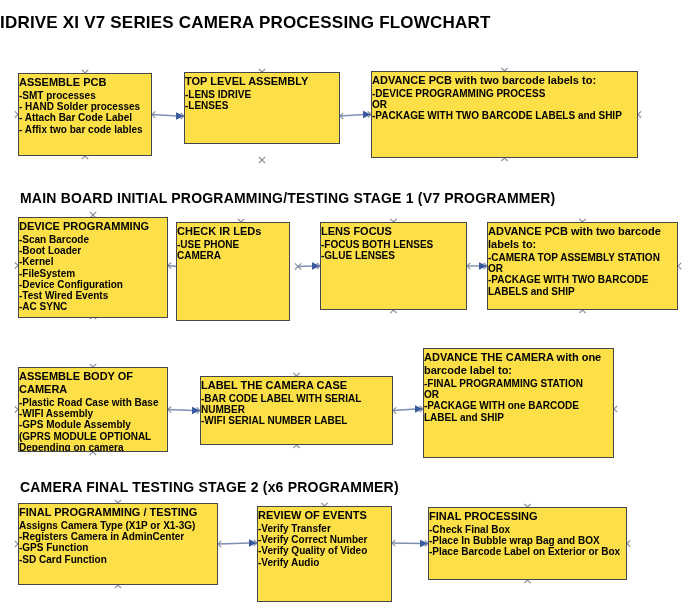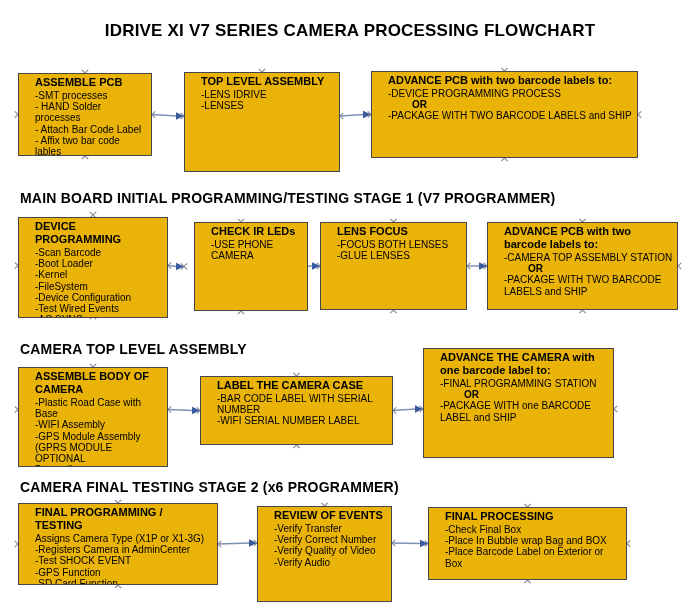--- a/index.html
+++ b/index.html
@@ -3,33 +3,33 @@
 <meta charset="utf-8">
 <style>
   * { margin:0; padding:0; box-sizing:border-box; }
   html,body { background:#ffffff; }
   .canvas {
     position:relative; width:700px; height:610px; background:#ffffff;
     font-family:"Liberation Sans", sans-serif; color:#000; overflow:hidden;
   }
   #overlay { position:absolute; left:0; top:0; width:700px; height:610px; pointer-events:none; }
   .page-title {
-    position:absolute; top:13px; left:0; width:700px; text-align:center;
-    font-size:17px; font-weight:bold; letter-spacing:0.2px;margin-top:8px;
+    position:absolute; top:13px; left:0; width:700px; 
+    font-size:17px; font-weight:bold; letter-spacing:0.2px;
   }
   .section-header {
     position:absolute; left:20px; font-size:14px; font-weight:bold; letter-spacing:0.2px; white-space:nowrap;
   }
   .flow-box {
-    position:absolute; background:#eab308; border:1.5px solid #45454d;
-    padding:2px 4px 2px 16px; overflow:hidden;
+    position:absolute; background:#fde047; border:1.5px solid #45454d;
+    padding:2px 4px 2px 0; overflow:hidden;
   }
   .box-title { font-size:11px; font-weight:bold; line-height:1.18; margin-bottom:1px; }
-  .box-line  { font-size:10px; line-height:1.12; }
-  .box-line.b { font-weight:bold;margin-left:24px; }
+  .box-line  { font-size:10px; line-height:1.12;font-weight:bold; }
+  .box-line.b { font-weight:bold; }
 </style>
 </head>
 <body>
 
 <div class="canvas">
   <svg id="overlay">
       <path d="M81.8 69.8 L88.2 76.2 M81.8 76.2 L88.2 69.8" stroke="#8a8a99" stroke-width="1.2" fill="none"></path>
       <path d="M81.8 152.8 L88.2 159.2 M81.8 159.2 L88.2 152.8" stroke="#8a8a99" stroke-width="1.2" fill="none"></path>
       <path d="M14.8 111.3 L21.2 117.7 M14.8 117.7 L21.2 111.3" stroke="#8a8a99" stroke-width="1.2" fill="none"></path>
       <path d="M148.8 111.3 L155.2 117.7 M148.8 117.7 L155.2 111.3" stroke="#8a8a99" stroke-width="1.2" fill="none"></path>
@@ -105,21 +105,21 @@
 
 
   <div class="flow-box" style="left:18px;top:73px;width:134px;height:83px">
     <div class="box-title">ASSEMBLE PCB</div>
     <div class="box-line">-SMT processes</div>
     <div class="box-line">- HAND Solder processes</div>
     <div class="box-line">- Attach Bar Code Label</div>
     <div class="box-line">- Affix two bar code lables</div>
   </div>
 
-  <div class="flow-box" style="left:184px;top:72px;width:156px;height:100px">
+  <div class="flow-box" style="left:184px;top:72px;width:156px;height:72px">
     <div class="box-title">TOP LEVEL ASSEMBLY</div>
     <div class="box-line">-LENS IDRIVE</div>
     <div class="box-line">-LENSES</div>
   </div>
 
   <div class="flow-box" style="left:371px;top:71px;width:267px;height:87px">
     <div class="box-title">ADVANCE PCB with two barcode labels to:</div>
     <div class="box-line">-DEVICE PROGRAMMING PROCESS</div>
     <div class="box-line b">OR</div>
     <div class="box-line">-PACKAGE WITH TWO BARCODE LABELS and SHIP</div>
@@ -131,41 +131,40 @@
     <div class="box-title">DEVICE PROGRAMMING</div>
     <div class="box-line">-Scan Barcode</div>
     <div class="box-line">-Boot Loader</div>
     <div class="box-line">-Kernel</div>
     <div class="box-line">-FileSystem</div>
     <div class="box-line">-Device Configuration</div>
     <div class="box-line">-Test Wired Events</div>
     <div class="box-line">-AC SYNC</div>
   </div>
 
-  <div class="flow-box" style="left:194px;top:222px;width:114px;height:89px">
+  <div class="flow-box" style="left:176px;top:222px;width:114px;height:99px">
     <div class="box-title">CHECK IR LEDs</div>
     <div class="box-line">-USE PHONE CAMERA</div>
   </div>
 
   <div class="flow-box" style="left:320px;top:222px;width:147px;height:88px">
     <div class="box-title">LENS FOCUS</div>
     <div class="box-line">-FOCUS BOTH LENSES</div>
     <div class="box-line">-GLUE LENSES</div>
   </div>
 
   <div class="flow-box" style="left:487px;top:222px;width:191px;height:88px">
     <div class="box-title">ADVANCE PCB with two barcode labels to:</div>
     <div class="box-line">-CAMERA TOP ASSEMBLY STATION</div>
     <div class="box-line b">OR</div>
     <div class="box-line">-PACKAGE WITH TWO BARCODE LABELS and SHIP</div>
   </div>
 
-  <div class="section-header" style="top:341px">CAMERA TOP LEVEL ASSEMBLY</div>
-
-  <div class="flow-box" style="left:18px;top:367px;width:150px;height:100px">
+
+  <div class="flow-box" style="left:18px;top:367px;width:150px;height:85px">
     <div class="box-title">ASSEMBLE BODY OF CAMERA</div>
     <div class="box-line">-Plastic Road Case with Base</div>
     <div class="box-line">-WIFI Assembly</div>
     <div class="box-line">-GPS Module Assembly</div>
     <div class="box-line">(GPRS MODULE OPTIONAL</div>
     <div class="box-line">Depending on camera version)</div>
   </div>
 
   <div class="flow-box" style="left:200px;top:376px;width:193px;height:69px">
     <div class="box-title">LABEL THE CAMERA CASE</div>
@@ -179,21 +178,20 @@
     <div class="box-line b">OR</div>
     <div class="box-line">-PACKAGE WITH one BARCODE LABEL and SHIP</div>
   </div>
 
   <div class="section-header" style="top:479px">CAMERA FINAL TESTING STAGE 2 (x6 PROGRAMMER)</div>
 
   <div class="flow-box" style="left:18px;top:503px;width:200px;height:82px">
     <div class="box-title">FINAL PROGRAMMING / TESTING</div>
     <div class="box-line">Assigns Camera Type (X1P or X1-3G)</div>
     <div class="box-line">-Registers Camera in AdminCenter</div>
-    <div class="box-line">-Test SHOCK EVENT</div>
     <div class="box-line">-GPS Function</div>
     <div class="box-line">-SD Card Function</div>
   </div>
 
   <div class="flow-box" style="left:257px;top:506px;width:135px;height:96px">
     <div class="box-title">REVIEW OF EVENTS</div>
     <div class="box-line">-Verify Transfer</div>
     <div class="box-line">-Verify Correct Number</div>
     <div class="box-line">-Verify Quality of Video</div>
     <div class="box-line">-Verify Audio</div>

